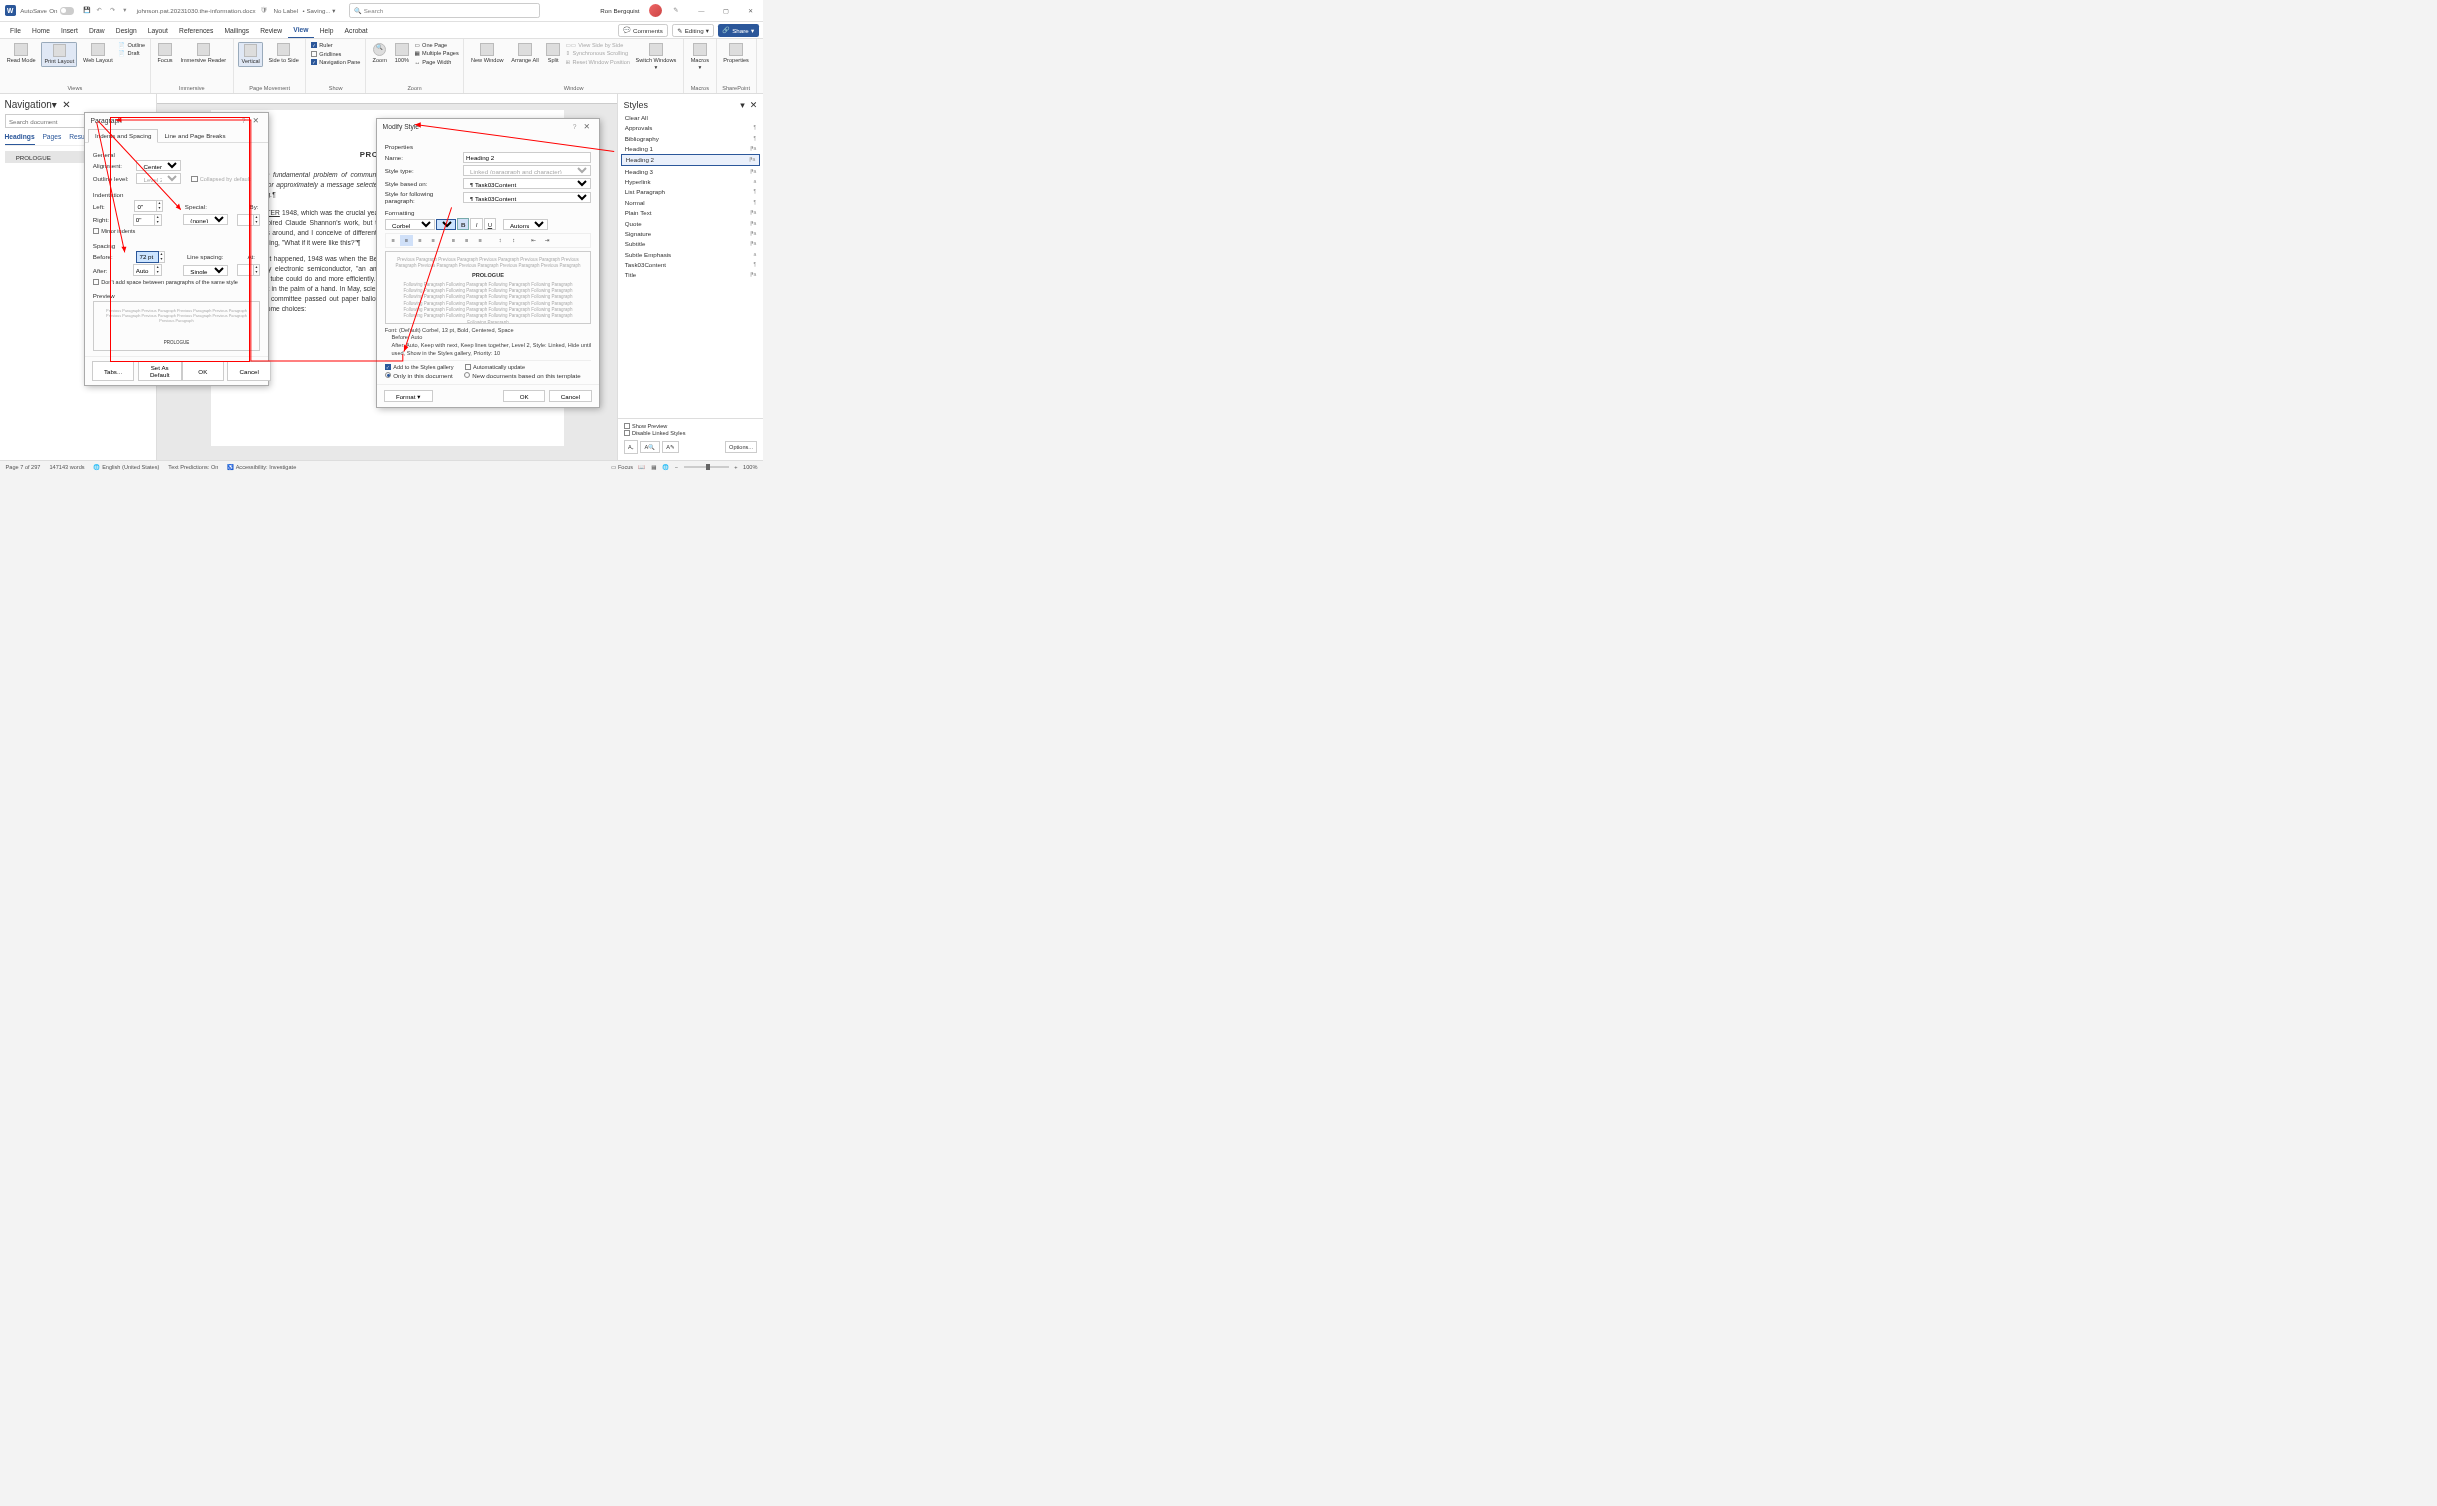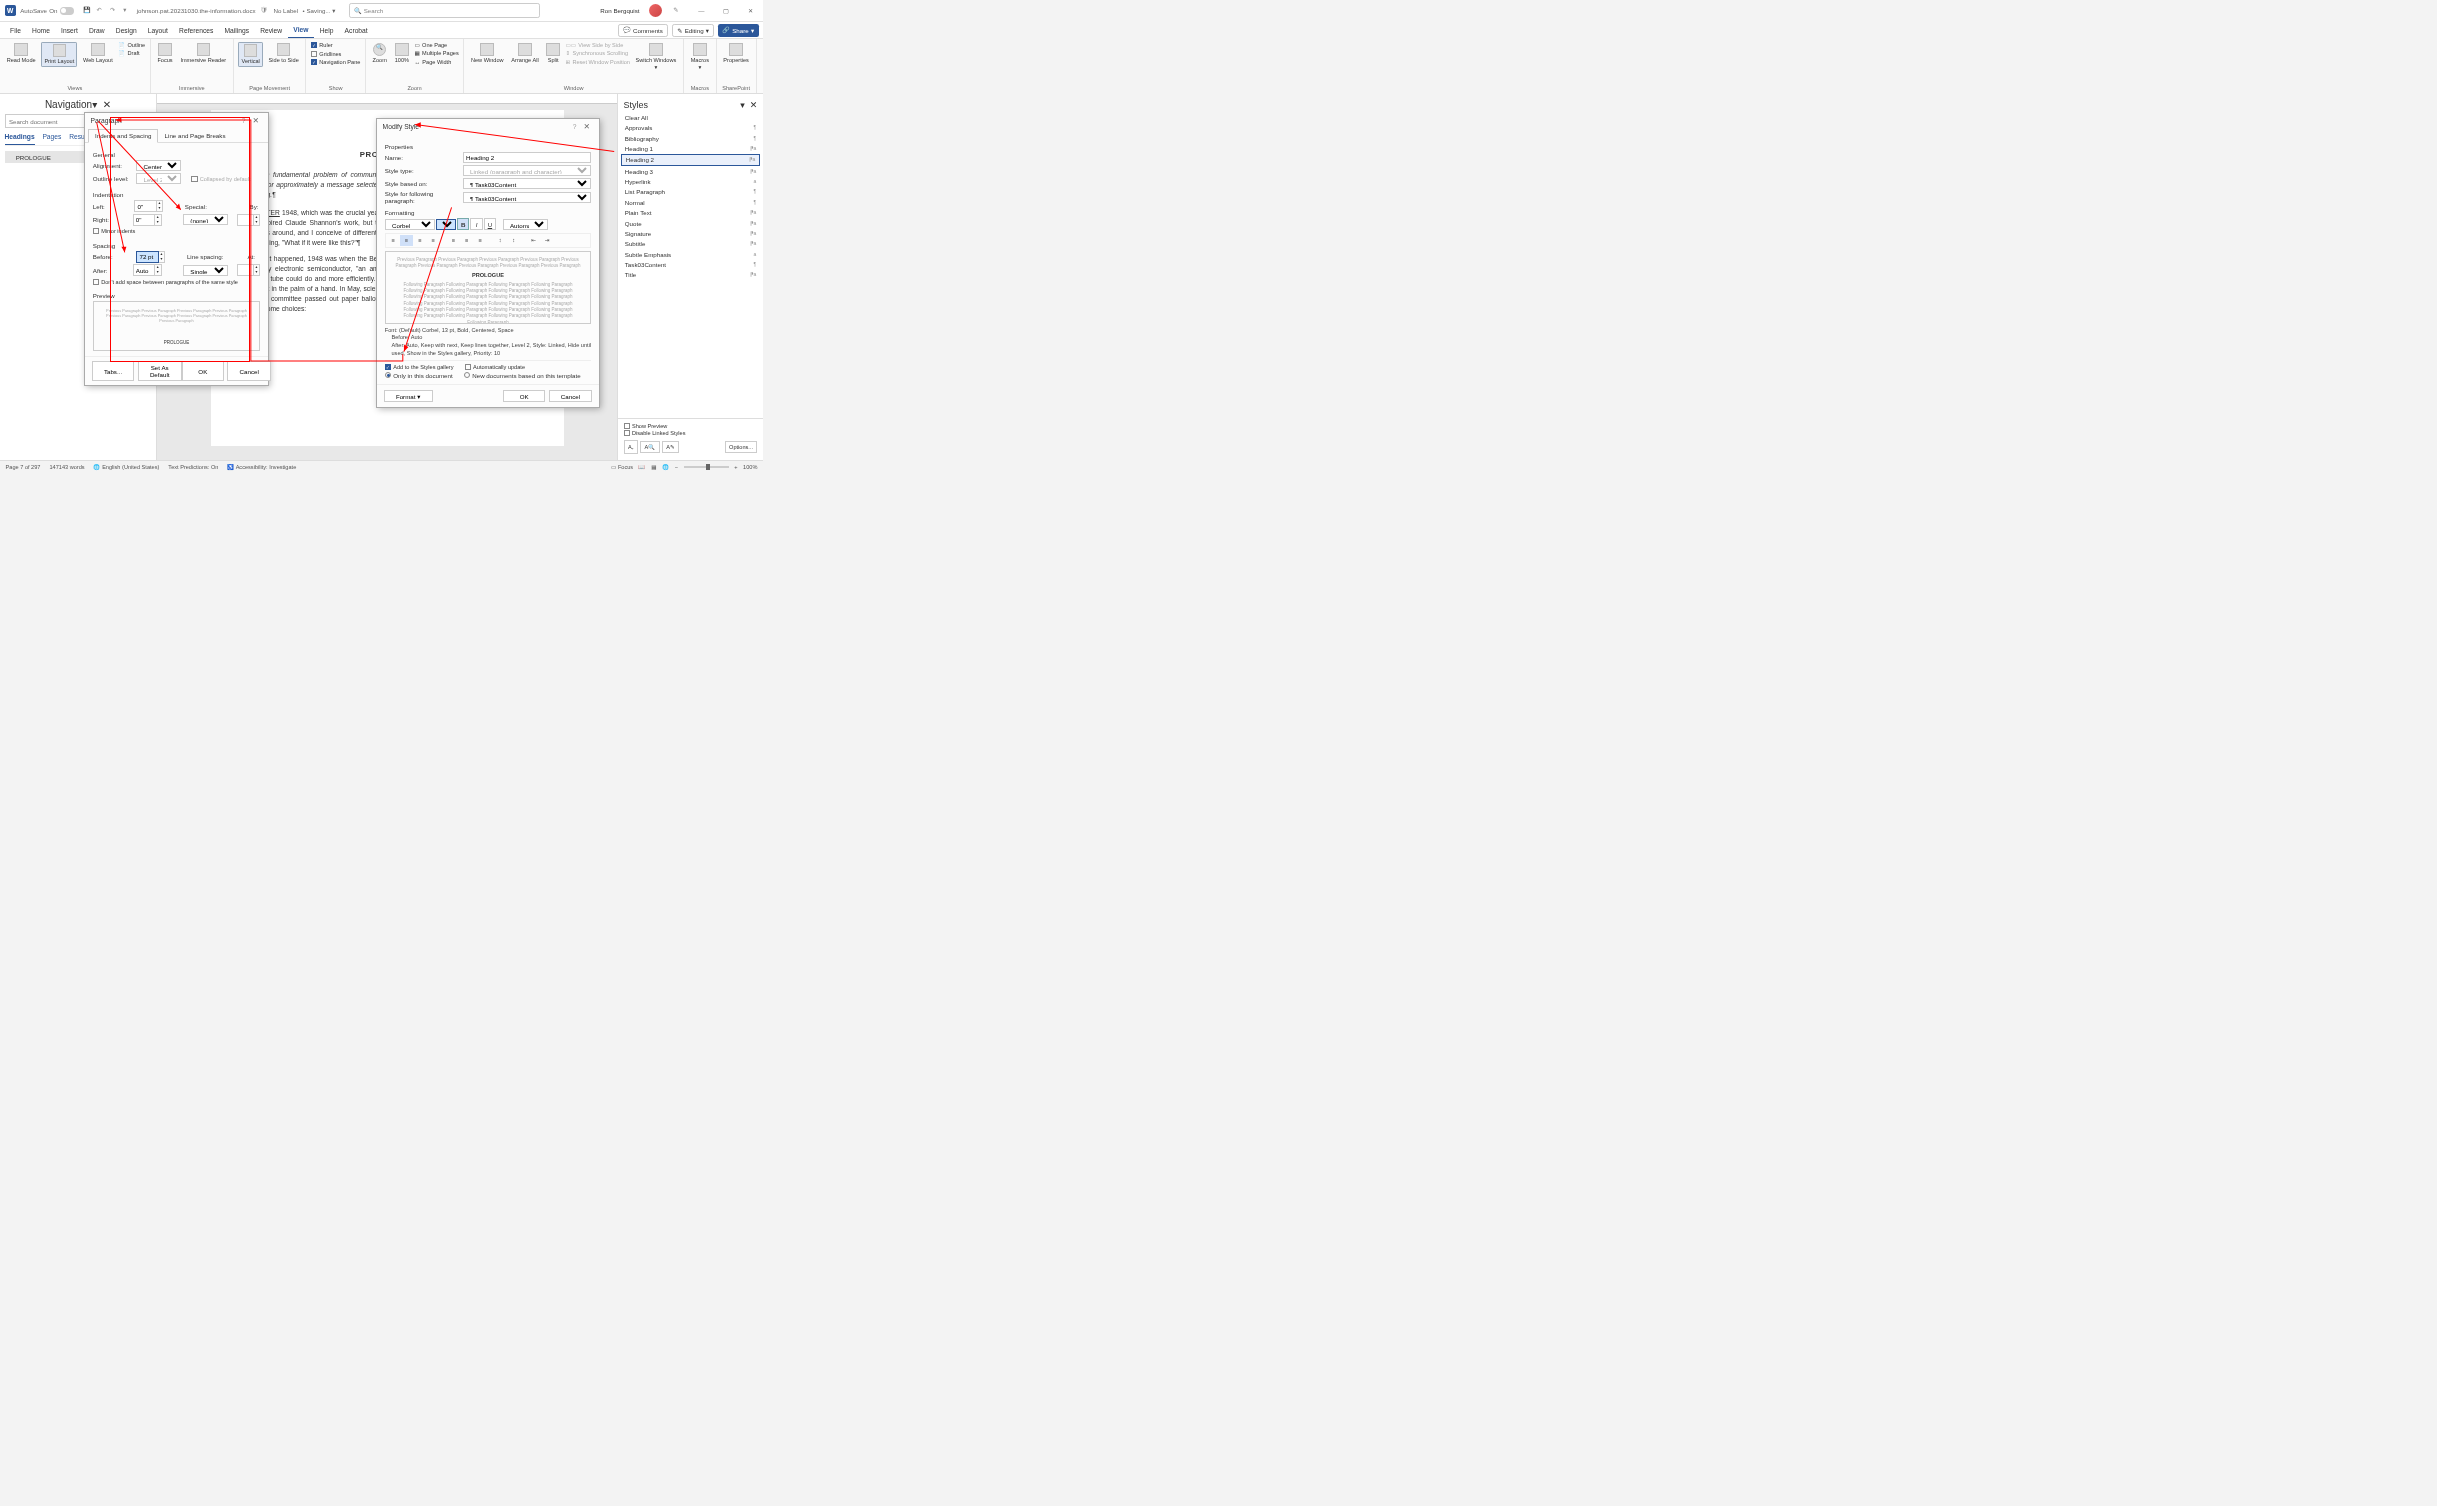--- a/index.html
+++ b/index.html
@@ -27,21 +27,21 @@
 .group-content { display: flex; align-items: flex-start; gap: 3.4px; flex: 1; }
 .big-btn { display: flex; flex-direction: column; align-items: center; padding: 1.1px 2.2px; cursor: pointer; font-size: 5.6px; text-align: center; line-height: 1.2; }
 .big-btn .icon { width: 13.5px; height: 13.5px; background: #ddd; margin-bottom: 1.1px; border: 0.6px solid #bbb; }
 .big-btn.selected { background: #e0e8f5; border: 0.6px solid #9ab; border-radius: 1.1px; }
 .chk-row { display: flex; align-items: center; gap: 2.2px; font-size: 5.6px; padding: 0.6px 0; white-space: nowrap; }
 .chk { width: 6.2px; height: 6.2px; border: 0.6px solid #888; }
 .chk.checked { background: #2b579a; border-color: #2b579a; }
 .chk.checked::after { content: '✓'; color: #fff; font-size: 4.5px; display: block; line-height: 5px; text-align: center; }
 .main { display: flex; height: calc(100% - 105px); position: relative; }
 .nav-pane { width: 157px; background: #fff; border-right: 0.6px solid #ddd; padding: 4.5px; }
-.nav-title { font-size: 10px; font-weight: 400; margin-bottom: 4.5px; display: flex; justify-content: center; align-items: center; }
+.nav-title { font-size: 10px; font-weight: 400; margin-bottom: 4.5px; display: flex; justify-content: flex-start; align-items: center; }
 .nav-search { width: 100%; border: 0.6px solid #ccc; padding: 2.2px 3.4px; font-size: 6.2px; margin-bottom: 5.6px; }
 .nav-tabs { display: flex; gap: 7.8px; font-size: 6.7px; border-bottom: 0.6px solid #eee; margin-bottom: 5.6px; }
 .nav-tab { padding-bottom: 3.4px; cursor: pointer; color: #2b579a; }
 .nav-tab.active { border-bottom: 1.1px solid #2b579a; font-weight: 600; }
 .nav-item { padding: 2.2px 11.2px; background: #e5e5e5; font-size: 6.2px; }
 .doc-area { flex: 1; background: #e8e8e8; overflow: hidden; position: relative; }
 .ruler { height: 10px; background: #fff; border-bottom: 0.6px solid #ccc; font-size: 4.5px; color: #888; position: relative; }
 .page { background: #fff; width: 353px; margin: 5.6px auto; padding: 22.4px 34px; min-height: 336px; font-family: Georgia, serif; font-size: 6.7px; line-height: 1.5; text-align: justify; }
 .page h2 { text-align: center; font-family: "Corbel", sans-serif; font-weight: bold; color: #333; margin: 17px 0 9px; font-size: 7.8px; letter-spacing: 0.6px; }
 .page .ital { font-style: italic; text-indent: 2em; margin-bottom: 7.8px; }

